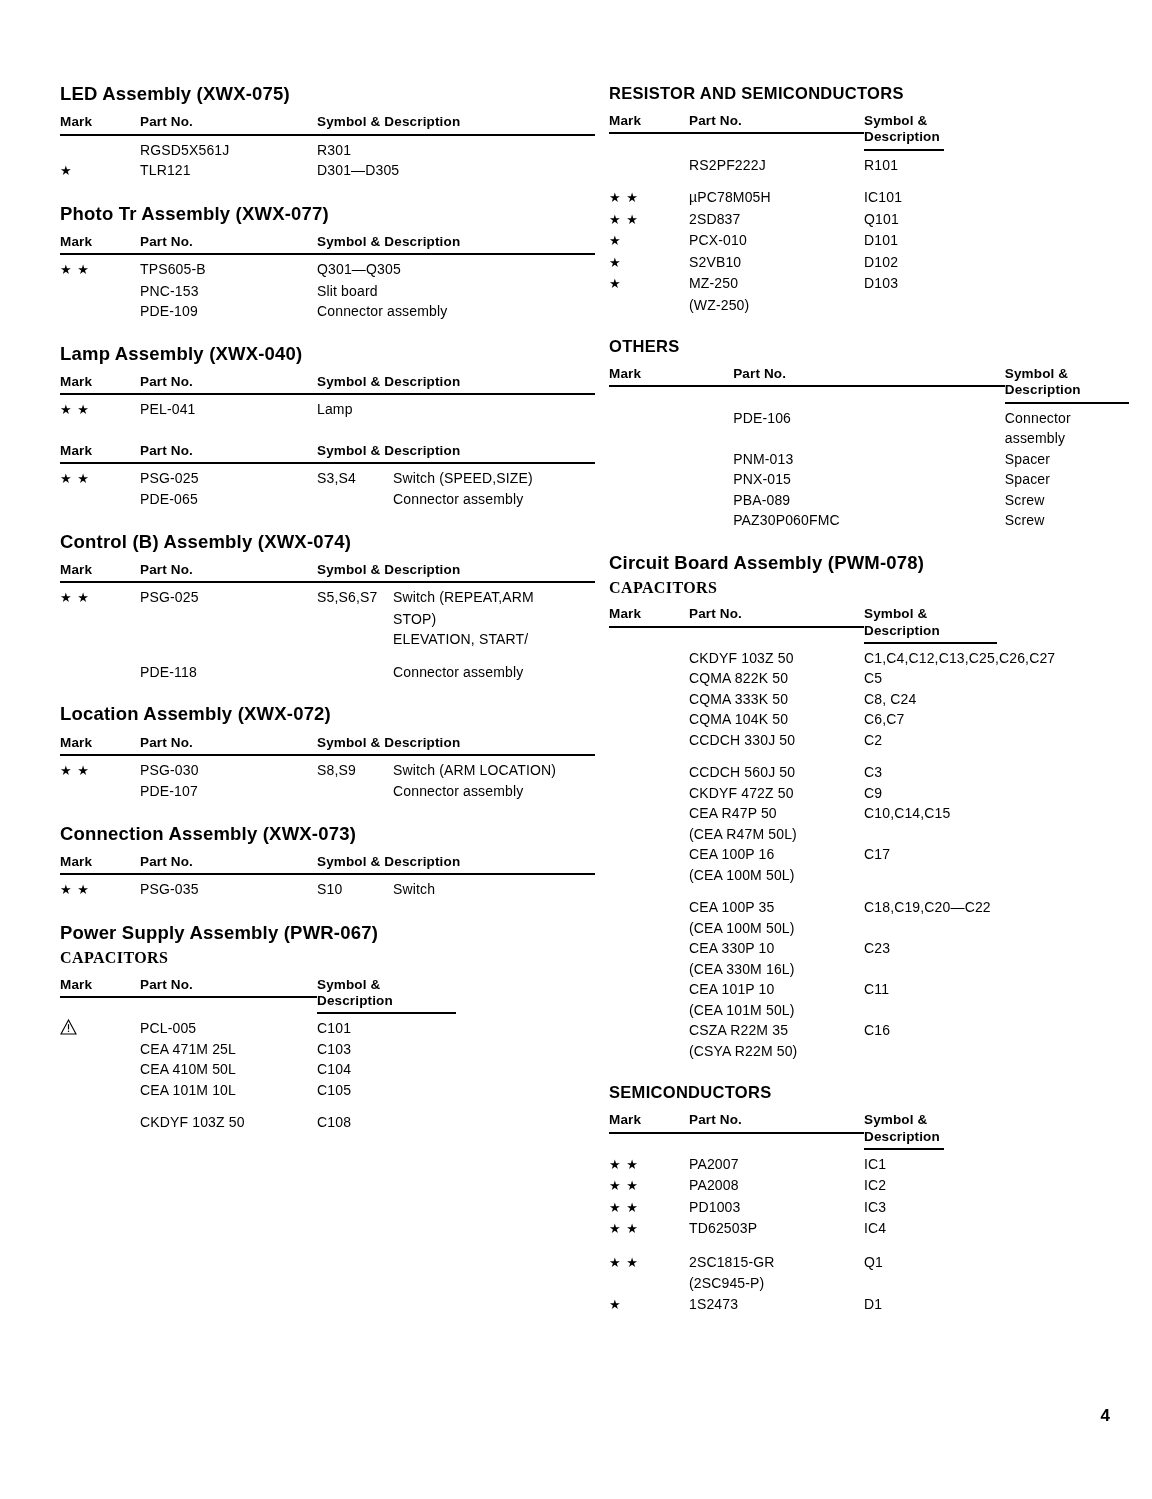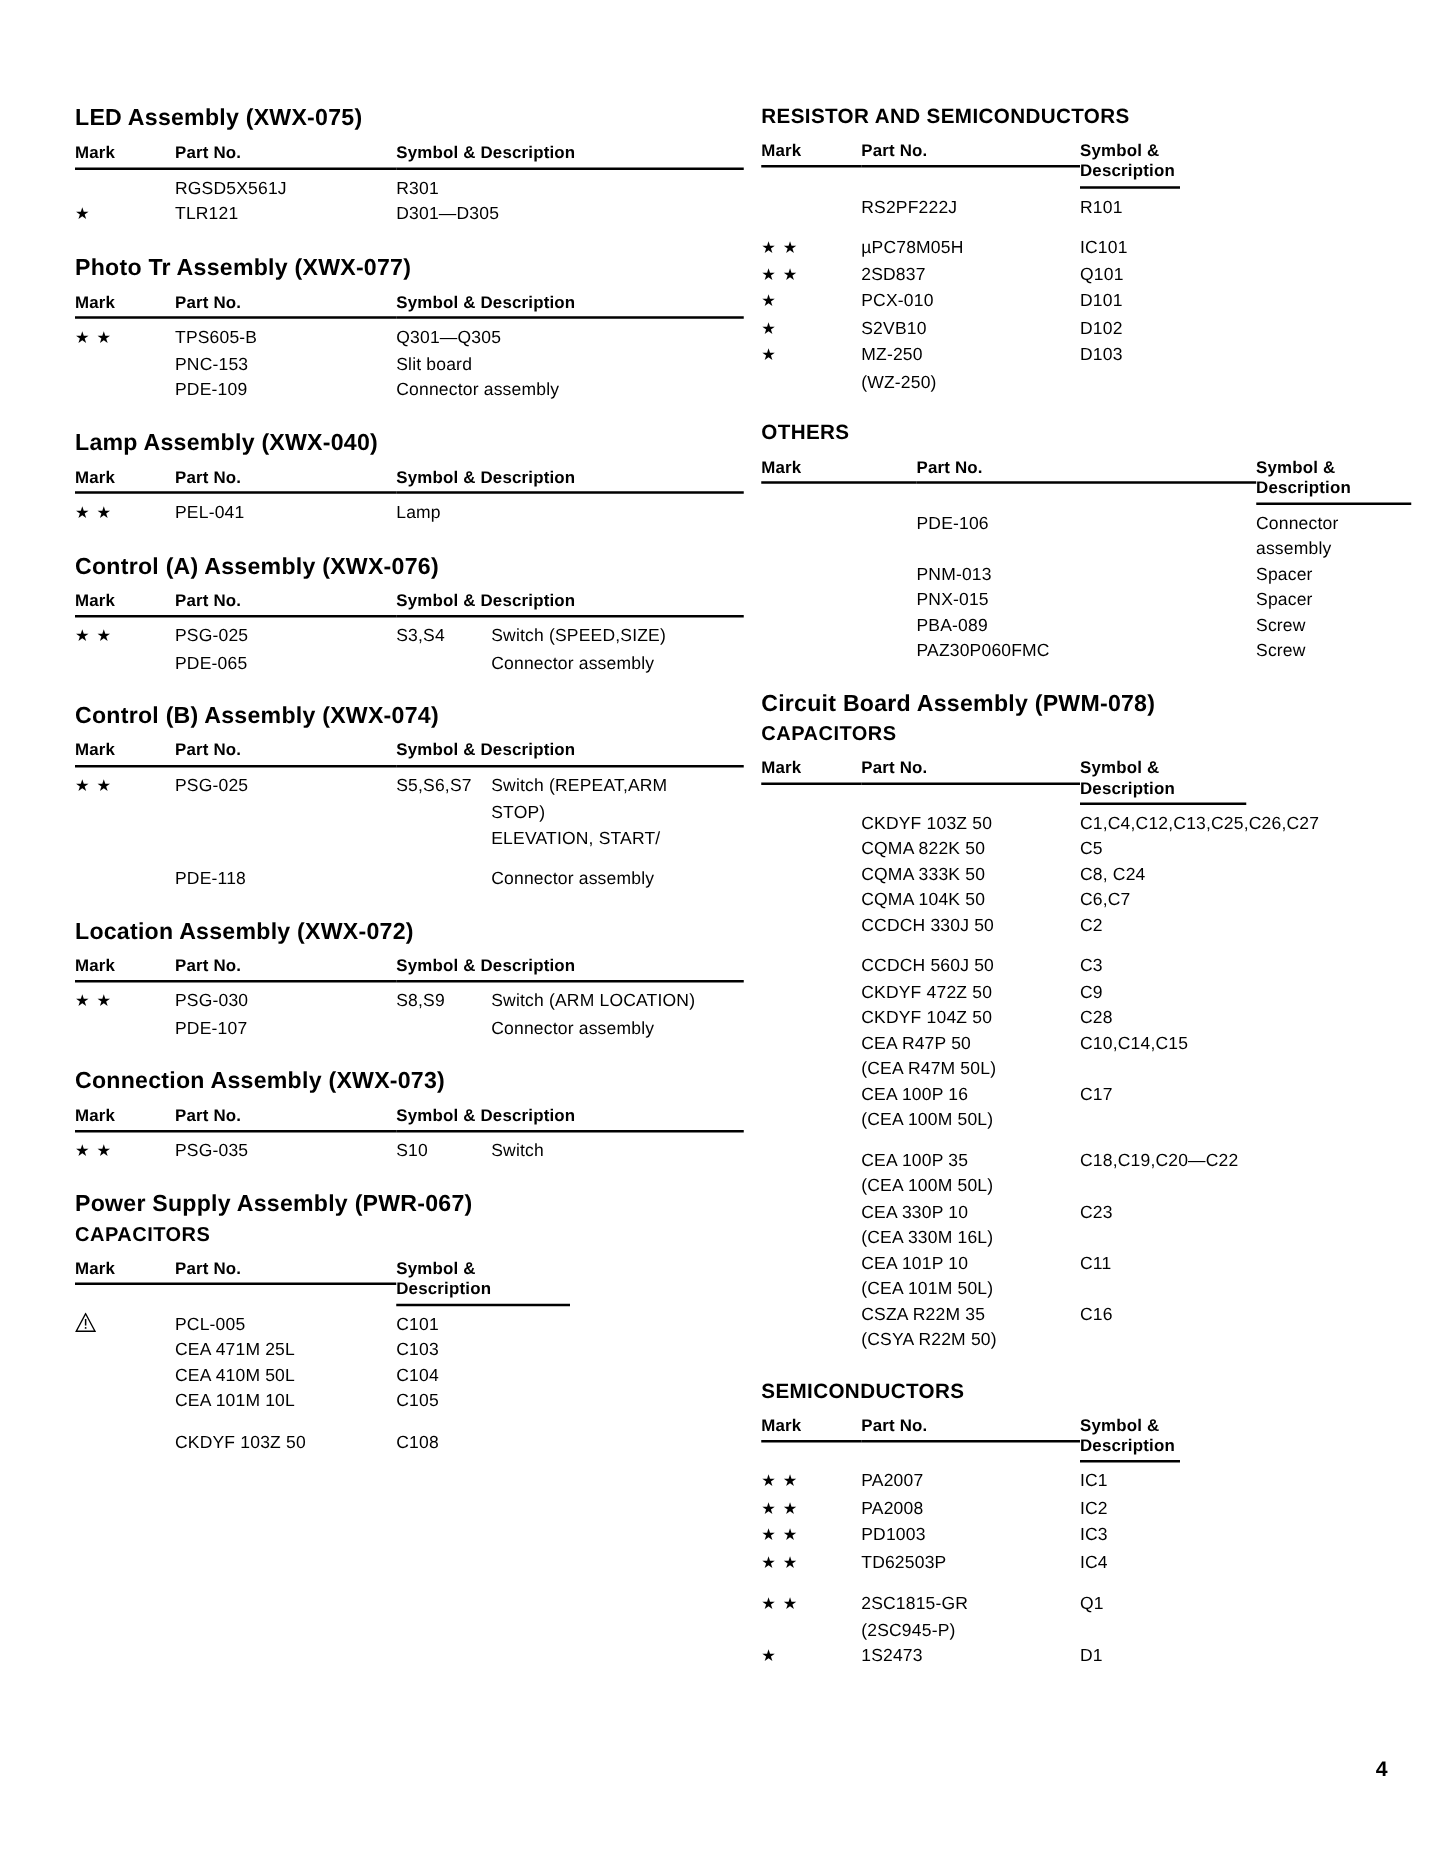--- a/index.html
+++ b/index.html
@@ -15,21 +15,21 @@
   .col{position:absolute;top:84px;}
   .col-left{left:60px;width:535px;}
   .col-right{left:609px;width:520px;}
 
   .sec{margin-bottom:0;}
   .sec-title{
     font-size:18.5px;font-weight:bold;letter-spacing:.2px;
     margin:0 0 10px 0;line-height:1.1;
   }
   .sec-title.sub{
-    font-size:16px;letter-spacing:.4px;margin-top:-4px;margin-bottom:10px;
+    font-size:16px;letter-spacing:.4px;margin-top:-4px;margin-bottom:10px;font-family:Liberation Serif, serif;
   }
   .sec-title.caps{
     font-size:16.5px;font-weight:bold;letter-spacing:.3px;margin-bottom:11px;
   }
 
   table.parts{border-collapse:collapse;width:100%;table-layout:fixed;}
   table.parts th,table.parts td{
     padding:0;vertical-align:top;text-align:left;
     font-weight:normal;
   }
@@ -163,21 +163,20 @@
             <tr class="firstbody">
               <td class="c-mark"><span class="mark">★ ★</span></td>
               <td>PEL-041</td>
               <td>Lamp</td>
             </tr>
           </tbody>
         </table>
         <div class="gap-md"></div>
       </div>
       <div class="sec">
-        <div class="sec-title">Control (A) Assembly (XWX-076)</div>
         <table class="parts t-b">
           <colgroup>
             <col class="c-mark">
             <col class="c-part">
             <col class="c-sym">
             <col class="c-desc">
           </colgroup>
           <tbody>
             <tr class="hdrrow">
               <th>Mark<span class="rule"></span></th>
@@ -502,25 +501,20 @@
               <td>CCDCH 560J 50</td>
               <td>C3</td>
             </tr>
             <tr class="">
               <td class="c-mark"><span class="mark"></span></td>
               <td>CKDYF 472Z 50</td>
               <td>C9</td>
             </tr>
             <tr class="">
               <td class="c-mark"><span class="mark"></span></td>
-              <td>CKDYF 104Z 50</td>
-              <td>C28</td>
-            </tr>
-            <tr class="">
-              <td class="c-mark"><span class="mark"></span></td>
               <td>CEA R47P 50</td>
               <td>C10,C14,C15</td>
             </tr>
             <tr class="">
               <td class="c-mark"><span class="mark"></span></td>
               <td>(CEA R47M 50L)</td>
               <td></td>
             </tr>
             <tr class="">
               <td class="c-mark"><span class="mark"></span></td>

